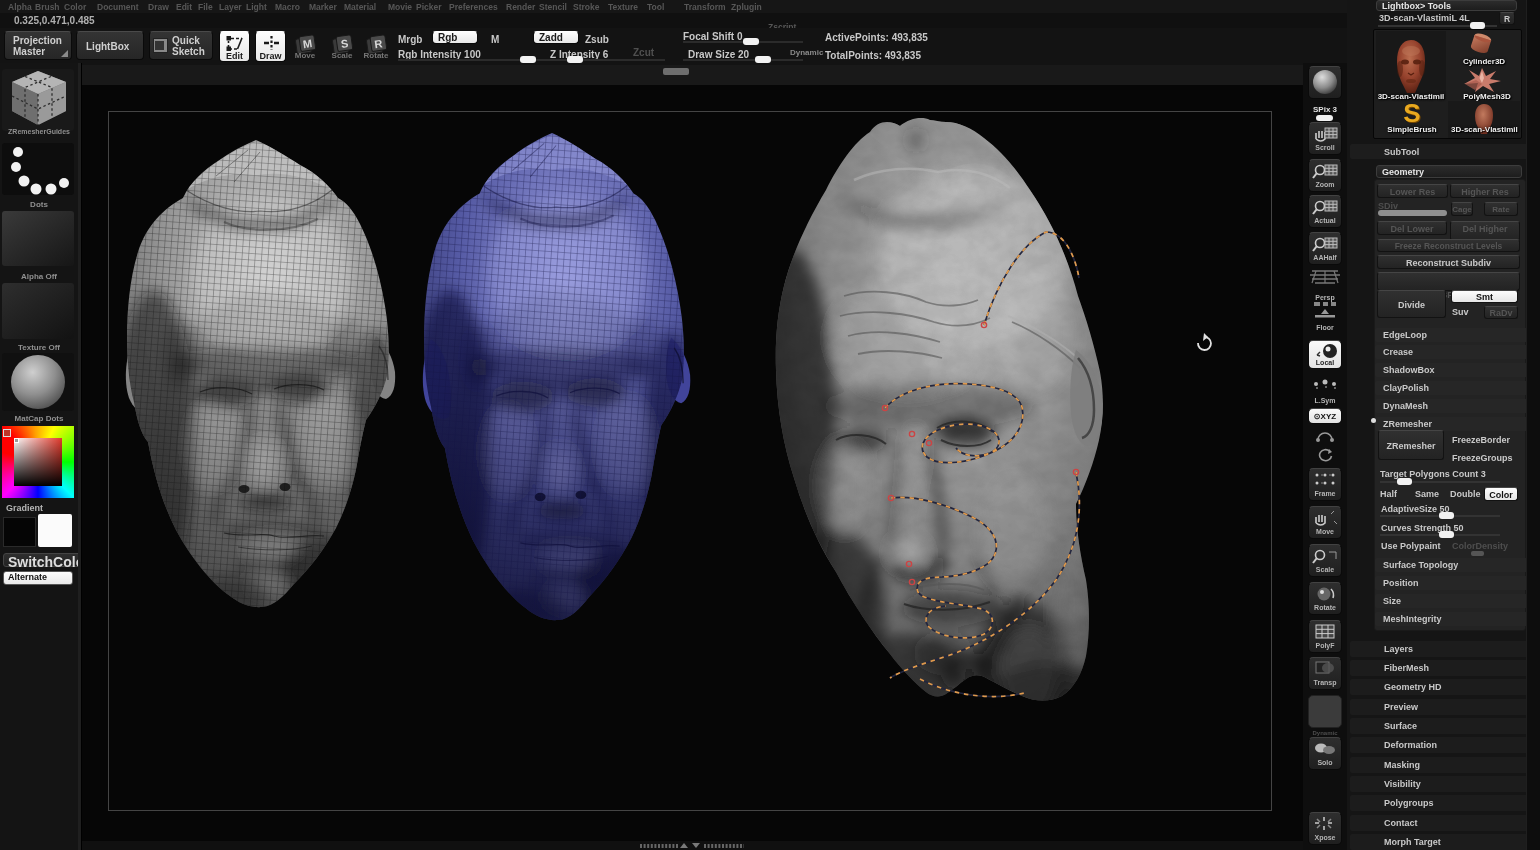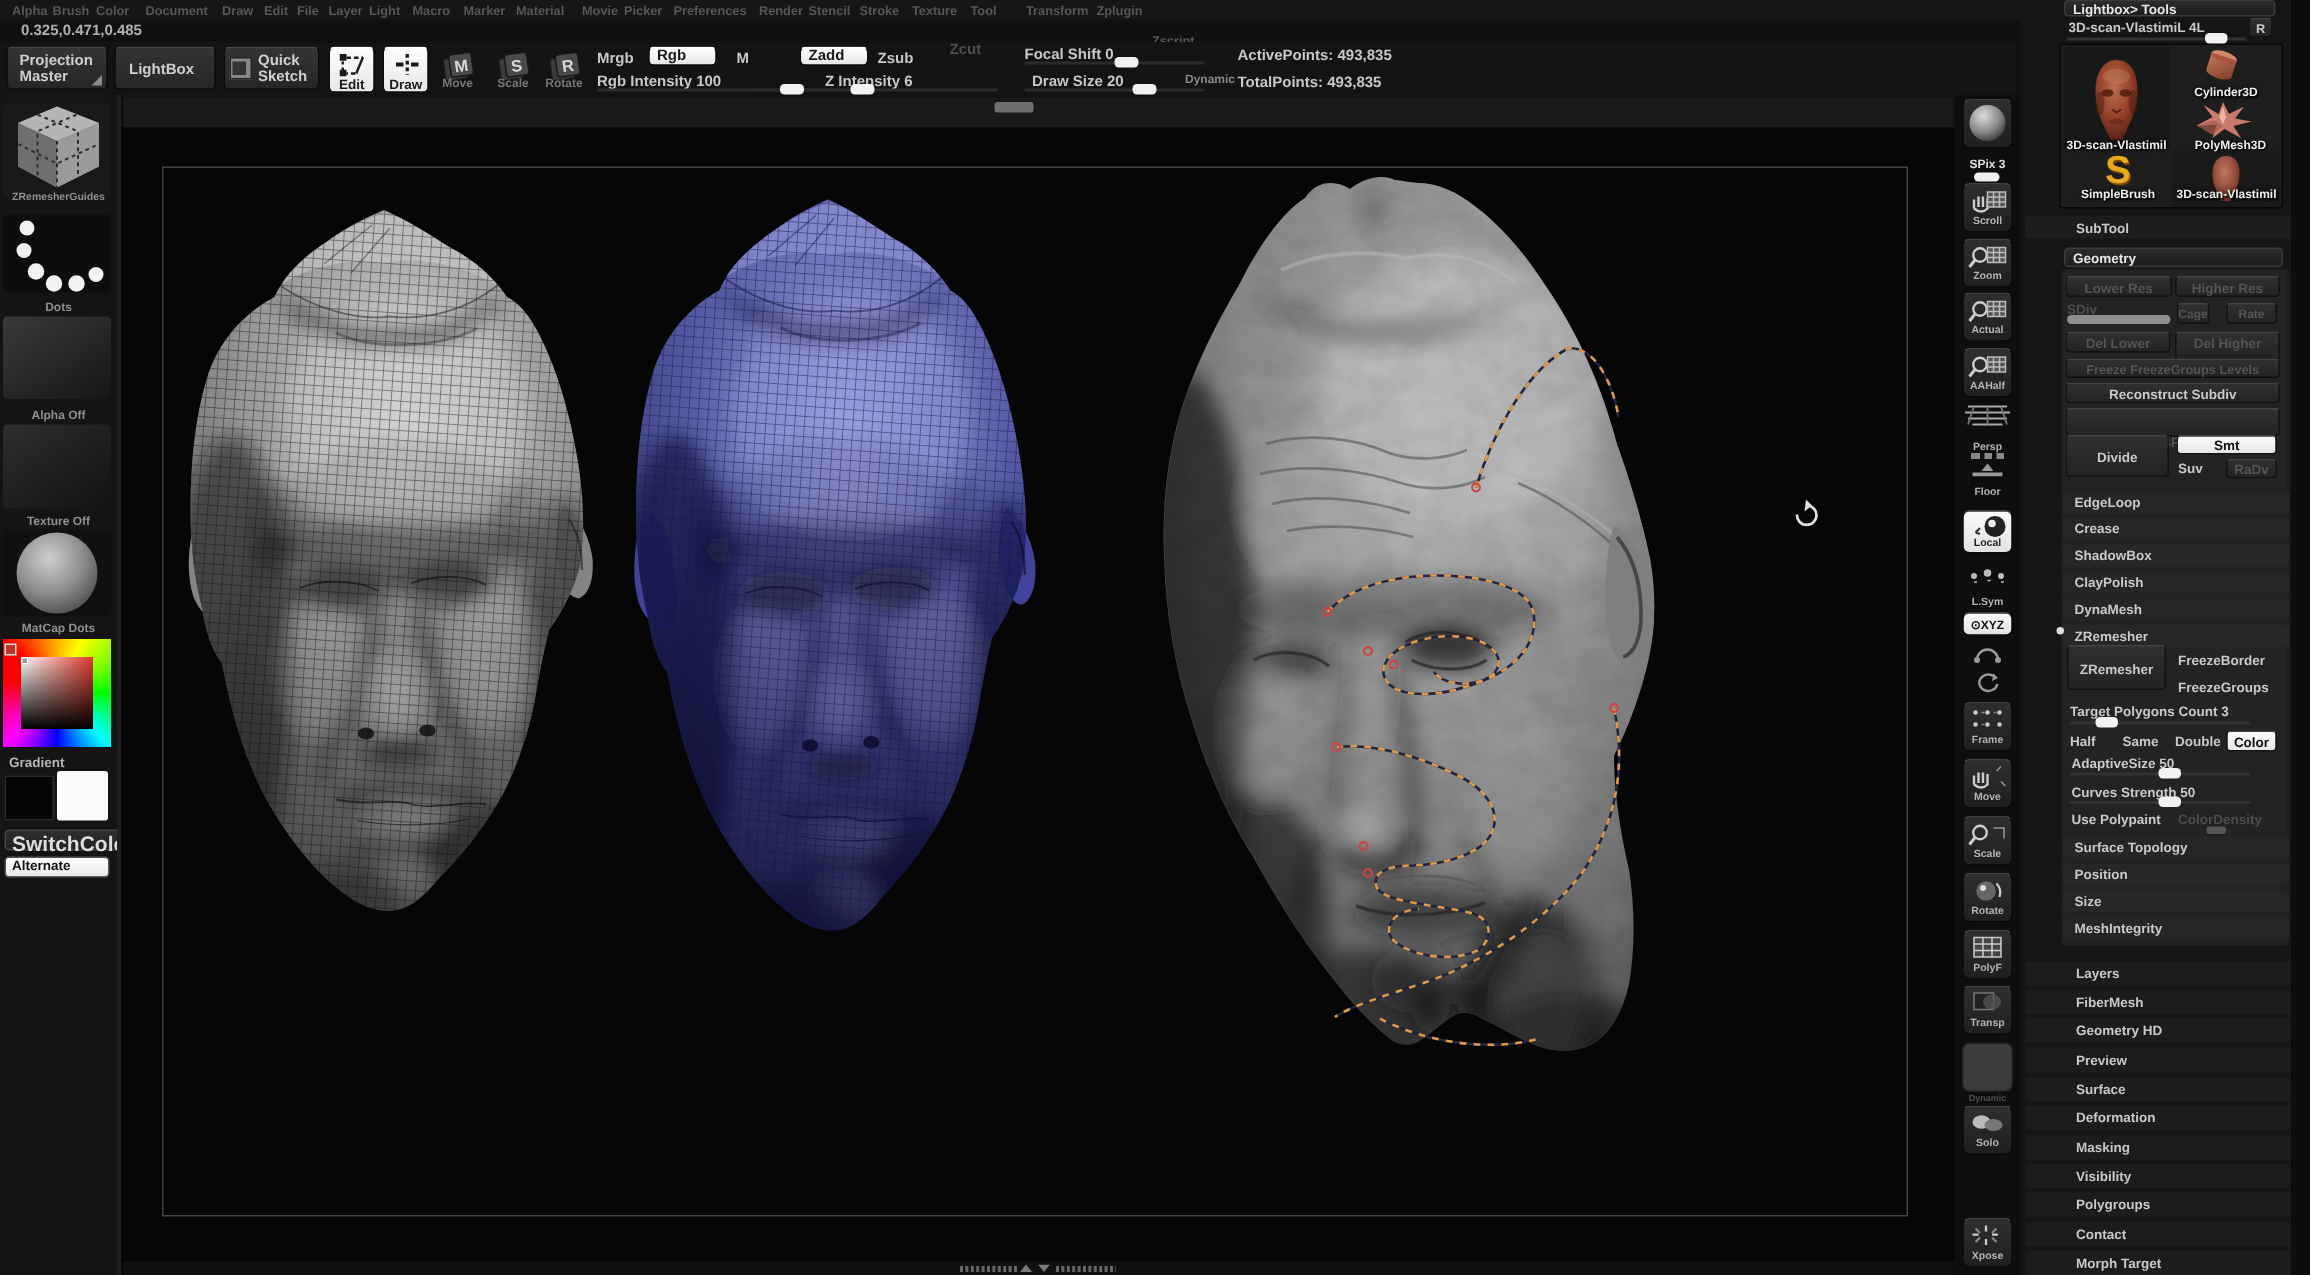--- a/index.html
+++ b/index.html
@@ -105,21 +105,21 @@
           </g>
         </svg><div style="position:absolute;left:0;top:17px;width:30px;text-align:center;font-size:8px;font-weight:bold;color:#777">Rotate</div></div>
       <div class="tlabel" style="left: 398px; top: 6px;">Mrgb</div>
       <div class="tbtn lit" style="left: 432px; top: 3px; width: 46px; height: 13px; font-size: 10px; padding-left: 5px;">Rgb</div>
       <div class="tlabel" style="left: 491px; top: 6px;">M</div>
       <div class="tlabel" style="left: 398px; top: 21px;">Rgb Intensity 100</div>
       <div class="" style="position: absolute; left: 398px; top: 31px; width: 163px; height: 2px; background: rgb(43, 43, 43);"></div>
       <div class="thumb" style="left: 520px; top: 28px;"></div>
       <div class="tbtn lit" style="left: 533px; top: 3px; width: 46px; height: 13px; font-size: 10px; padding-left: 5px;">Zadd</div>
       <div class="tlabel" style="left: 585px; top: 6px;">Zsub</div>
-      <div class="tlabel dim" style="left: 633px; top: 0; text-align: center;">Zcut</div>
+      <div class="tlabel dim" style="left: 633px; top: 19px; text-align: center;">Zcut</div>
       <div class="tlabel" style="left: 550px; top: 21px;">Z Intensity 6</div>
       <div class="" style="position: absolute; left: 505px; top: 31px; width: 160px; height: 2px; background: rgb(43, 43, 43);"></div>
       <div class="thumb" style="left: 567px; top: 28px;"></div>
       <div class="tlabel" style="left: 683px; top: 3px;">Focal Shift 0</div>
       <div class="" style="position: absolute; left: 683px; top: 13px; width: 120px; height: 2px; background: rgb(43, 43, 43);"></div>
       <div class="thumb" style="left: 743px; top: 10px;"></div>
       <div class="tlabel" style="left: 688px; top: 21px;">Draw Size 20</div>
       <div class="" style="position: absolute; left: 683px; top: 31px; width: 120px; height: 2px; background: rgb(43, 43, 43);"></div>
       <div class="thumb" style="left: 755px; top: 28px;"></div>
       <div class="tlabel" style="left: 790px; top: 20px; font-size: 8px; color: rgb(138, 138, 138);">Dynamic</div>
@@ -620,21 +620,21 @@
       <div class="rhead" style="left: 29px; top: 165px; width: 146px; height: 13px; padding-top: 1px;">Geometry</div>
       <div class="" style="position: absolute; left: 27px; top: 179px; width: 152px; height: 452px; background: rgb(35, 35, 35); border-radius: 3px; border: 1px solid rgb(26, 26, 26);"></div>
       <div class="gbtn dim" style="left: 30px; top: 184px; width: 71px; height: 14px; font-size: 9px; padding-top: 1.5px;">Lower Res</div>
       <div class="gbtn dim" style="left: 103px; top: 184px; width: 70px; height: 14px; font-size: 9px; padding-top: 1.5px;">Higher Res</div>
       <div class="rtext dim" style="left: 31px; top: 201px;">SDiv</div>
       <div class="" style="position: absolute; left: 31px; top: 210px; width: 69px; height: 6px; background: rgb(143, 143, 143); border-radius: 3px;"></div>
       <div class="gbtn dim" style="left: 104px; top: 202px; width: 22px; height: 14px; font-size: 8px; padding-top: 1.5px;">Cage</div>
       <div class="gbtn dim" style="left: 137px; top: 202px; width: 34px; height: 14px; font-size: 8px; padding-top: 1.5px;">Rate</div>
       <div class="gbtn dim" style="left: 30px; top: 221px; width: 70px; height: 14px; font-size: 9px; padding-top: 1.5px;">Del Lower</div>
       <div class="gbtn dim" style="left: 103px; top: 221px; width: 70px; height: 20px; font-size: 9px; padding-top: 1.5px;">Del Higher</div>
-      <div class="gbtn dim" style="left: 30px; top: 239px; width: 143px; height: 13px; font-size: 8.5px; padding-top: 1px;">Freeze FreezeGroups Levels</div>
+      <div class="gbtn dim" style="left: 30px; top: 239px; width: 143px; height: 13px; font-size: 8.5px; padding-top: 1px;">Freeze Reconstruct Levels</div>
       <div class="gbtn " style="left: 30px; top: 255px; width: 143px; height: 14px; font-size: 9px; padding-top: 1.5px;">Reconstruct Subdiv</div>
       <div class="gbtn dim" style="left: 30px; top: 272px; width: 143px; height: 13px; font-size: 9px; padding-top: 17px;">Convert BPR To Geo</div>
       <div class="gbtn " style="left: 30px; top: 290px; width: 69px; height: 28px; font-size: 9px; padding-top: 8.5px;">Divide</div>
       <div class="gbtn lit" style="left: 104px; top: 290px; width: 67px; height: 13px; font-size: 9px; padding-top: 1px;">Smt</div>
       <div class="rtext" style="left: 105px; top: 307px;">Suv</div>
       <div class="gbtn dim" style="left: 137px; top: 306px; width: 34px; height: 13px; font-size: 9px; padding-top: 1px;">RaDv</div>
       <div class="rrow" style="left: 28px; top: 328px; width: 154px; height: 14px; padding-top: 2px; background: rgb(38, 38, 38);">EdgeLoop</div>
       <div class="rrow" style="left: 28px; top: 345px; width: 154px; height: 14px; padding-top: 2px; background: rgb(38, 38, 38);">Crease</div>
       <div class="rrow" style="left: 28px; top: 363px; width: 154px; height: 14px; padding-top: 2px; background: rgb(38, 38, 38);">ShadowBox</div>
       <div class="rrow" style="left: 28px; top: 381px; width: 154px; height: 14px; padding-top: 2px; background: rgb(38, 38, 38);">ClayPolish</div>

